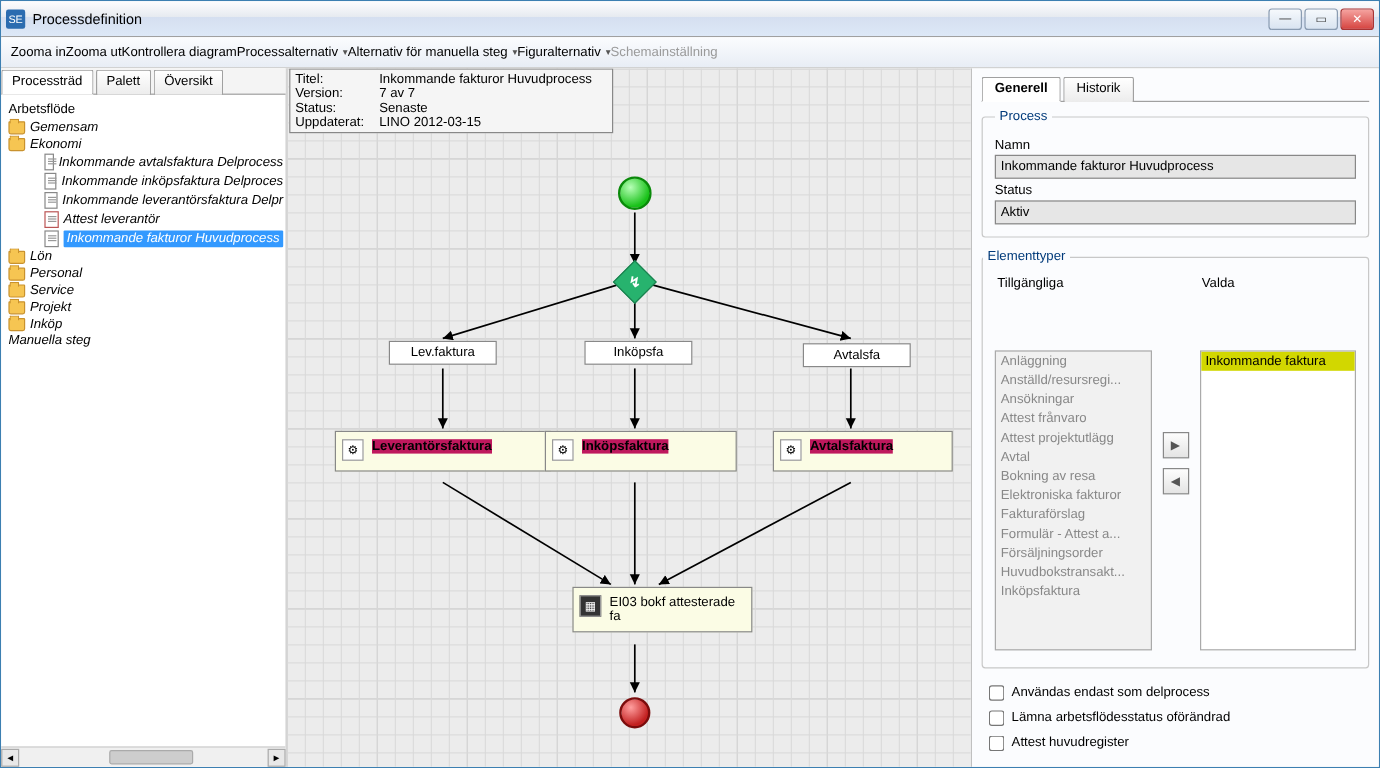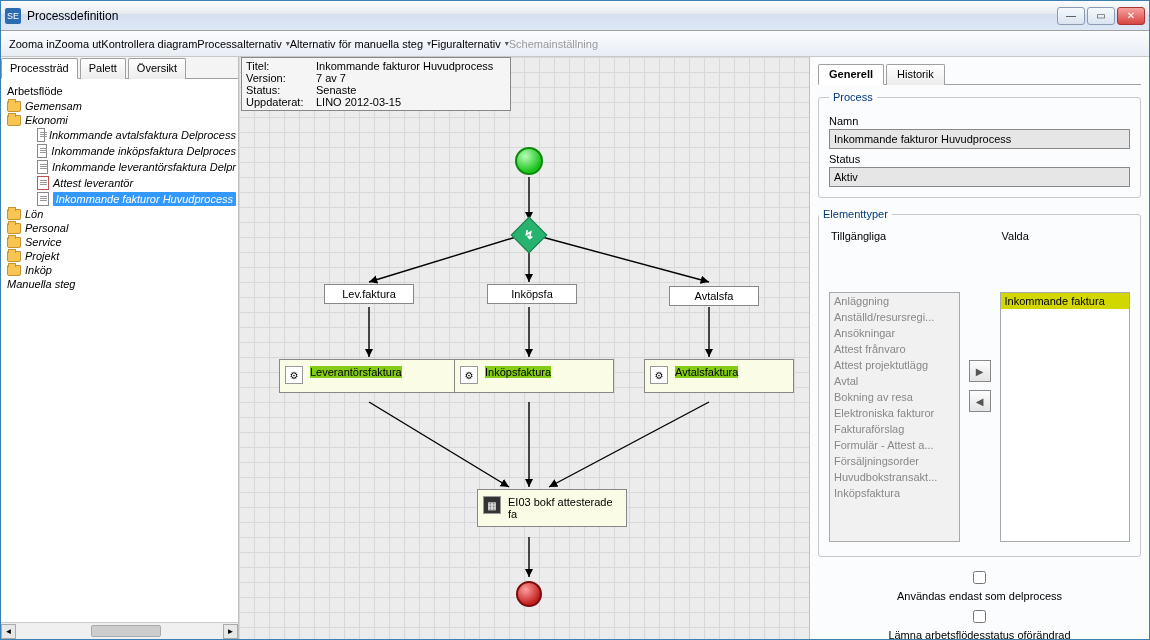--- a/index.html
+++ b/index.html
@@ -53,21 +53,21 @@
   linear-gradient(#d8d8d8 1px, transparent 1px),
   linear-gradient(90deg,#d8d8d8 1px, transparent 1px),
   linear-gradient(#c4c4c4 1px, transparent 1px),
   linear-gradient(90deg,#c4c4c4 1px, transparent 1px);
  background-size:15px 15px,15px 15px,75px 75px,75px 75px;
 }
 svg.flow{ position:absolute; inset:0; width:100%; height:100%;}
 .node{ position:absolute; background:#fbfce5; border:1px solid #888; padding:6px 8px 6px 30px; min-width:150px; min-height:34px; font-size:11px; }
 .node.small{ background:#fff; min-width:90px; min-height:20px; padding:3px 8px; text-align:center;}
 .node .nicon{ position:absolute; left:5px; top:6px; width:18px; height:18px; border:1px solid #999; background:#fff; display:flex; align-items:center; justify-content:center; font-size:10px;}
-.hl{ background:#84cc16;}
+.hl{ background:#be185d;font-weight:bold;}
 .start-circle{ position:absolute; width:28px; height:28px; border-radius:50%; background:radial-gradient(circle at 35% 30%, #b6ffb6, #19c119 70%); border:2px solid #0a8a0a;}
 .end-circle{ position:absolute; width:26px; height:26px; border-radius:50%; background:radial-gradient(circle at 35% 30%, #ff9e9e, #c22020 70%); border:2px solid #7a0c0c;}
 .gateway{ position:absolute; width:26px; height:26px; background:#27b36e; transform:rotate(45deg); border:1px solid #1c804f; display:flex; align-items:center; justify-content:center;}
 .gateway span{ transform:rotate(-45deg); color:#fff; font-weight:bold; font-size:12px;}
 
 
 .right{ width:340px; border-left:1px solid #c0c0c0; background:#fbfcfe; padding:6px 8px 8px; overflow:auto;}
 .rtabs{ display:flex; height:22px; border-bottom:1px solid #a0a0a0; margin-bottom:6px;}
 .rtab{ padding:3px 10px; border:1px solid #a0a0a0; border-bottom:none; background:linear-gradient(#fff,#ececec); margin-right:2px; border-radius:2px 2px 0 0; position:relative; top:1px;}
 .rtab.active{ background:#fff; border-bottom:1px solid #fff; font-weight:bold;}
@@ -76,21 +76,21 @@
 .flabel{ margin:4px 0 2px; }
 .finput{ width:100%; height:20px; background:#e6e6e6; border:1px solid #888; padding:2px 4px;}
 .lists{ display:flex; gap:8px; padding:4px 10px 6px;}
 .lists .col{ flex:1; }
 .listbox{ height:250px; border:1px solid #aaa; background:#fff; overflow:auto;margin-top:47px; }
 .listbox.dis{ background:#f1f1f1; color:#888;}
 .listbox .item{ padding:2px 4px;}
 .listbox .selitem{ background:#d2d700; color:#000;}
 .mover{ width:24px; display:flex; flex-direction:column; gap:8px; justify-content:center; align-items:center;}
 .mbtn{ width:22px; height:22px; border:1px solid #888; background:linear-gradient(#fdfdfd,#e4e4e4); display:flex;align-items:center;justify-content:center; font-size:10px; color:#555;}
-.chk{ display:flex; align-items:center; gap:6px; padding:4px 6px;flex-direction:column;}
+.chk{ display:flex; gap:6px; padding:4px 6px;}
 .chk input{ width:13px; height:13px;}
 
 
 .listbox.dis::-webkit-scrollbar{width:16px;}
 .listbox.dis::-webkit-scrollbar-thumb{background:#cfcfcf;border:1px solid #aaa;}
 </style>
 </head>
 <body>
 
 <div class="window">

